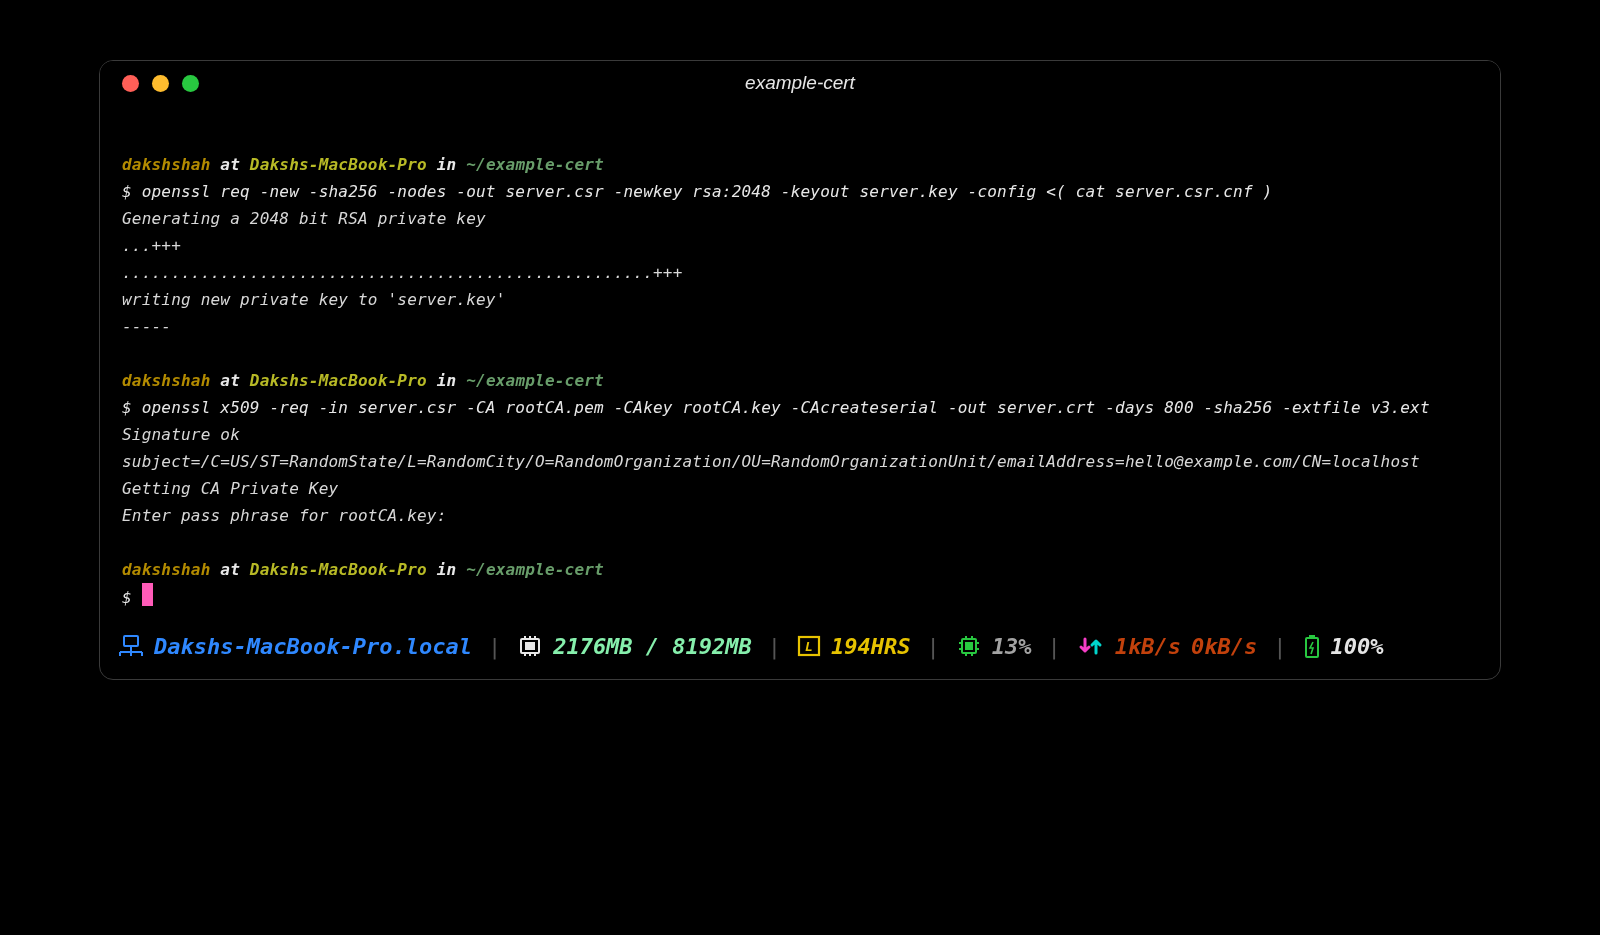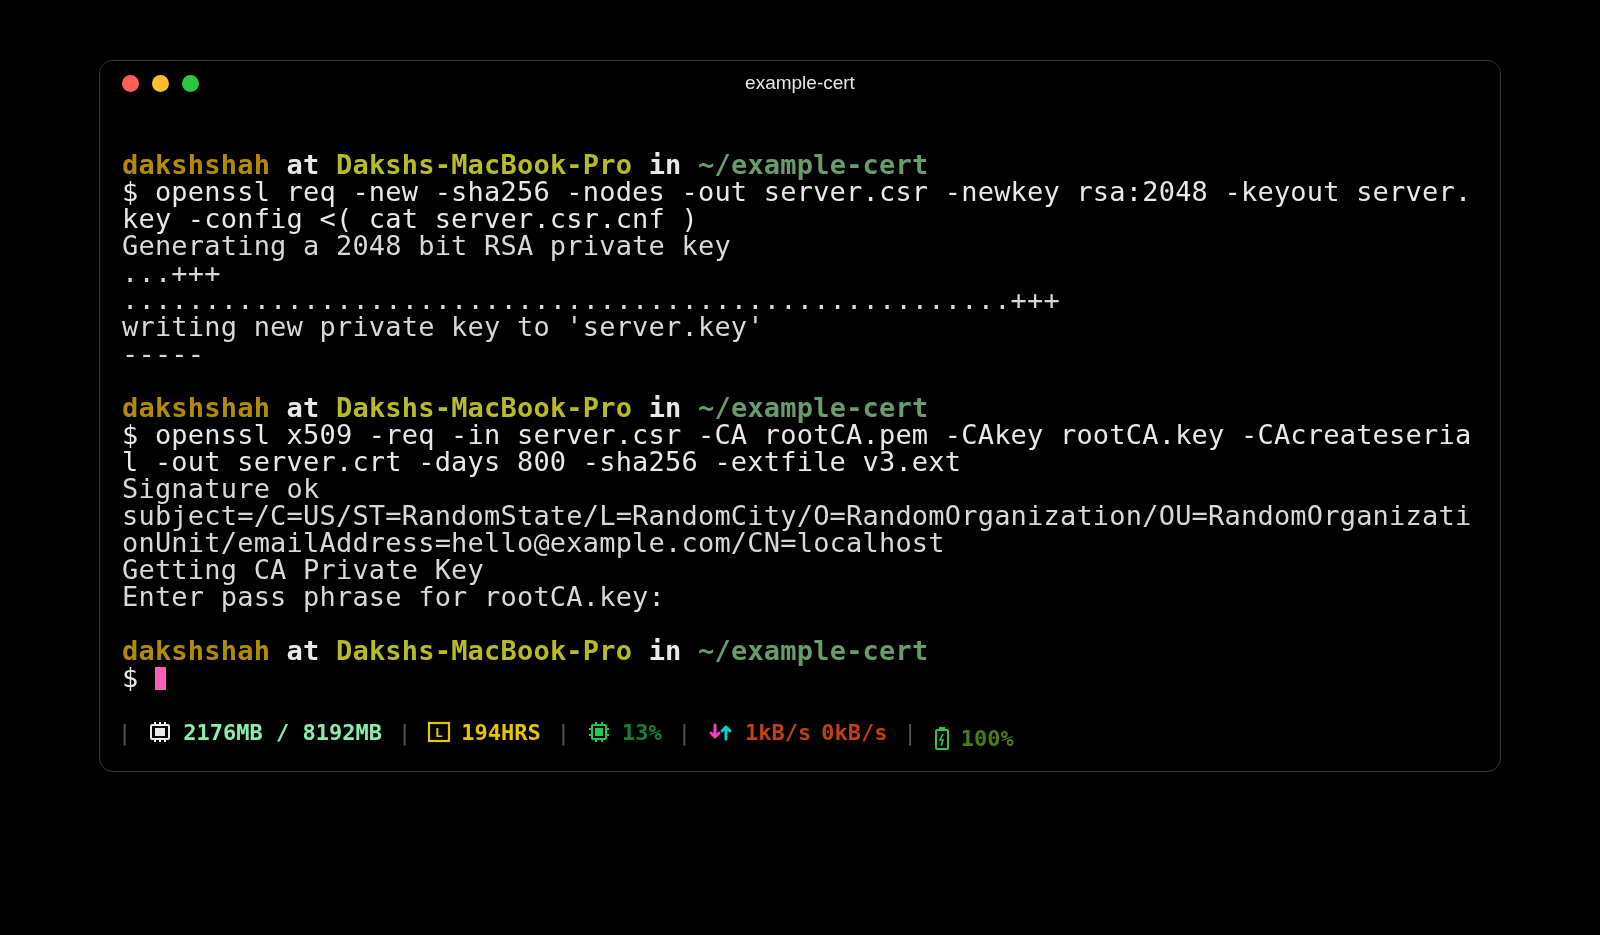--- a/index.html
+++ b/index.html
@@ -13,20 +13,21 @@
       justify-content: center;
       padding-top: 60px;
     }
     .terminal-window {
       width: 1402px;
       background: #000;
       border: 1px solid #3a3a3a;
       border-radius: 14px;
       overflow: hidden;
       box-shadow: 0 0 40px rgba(0,0,0,0.8);
+      font-style: italic;
     }
     .titlebar {
       height: 44px;
       background: #000;
       display: flex;
       align-items: center;
       padding: 0 22px;
       position: relative;
     }
     .traffic-lights { display: flex; gap: 13px; }
@@ -43,21 +44,21 @@
       text-align: center;
       color: #e6e6e6;
       font-family: -apple-system, "Helvetica Neue", Arial, sans-serif;
       font-size: 19px;
       font-weight: 400;
       pointer-events: none;
     }
     .term-body {
       padding: 46px 22px 14px 22px;
       color: #d8d8d8;
-      font-size: 27px;
+      font-size: 16px;
       line-height: 27px;
       white-space: pre-wrap;
       word-break: break-all;
       font-family: "Menlo", "Monaco", "Consolas", monospace;
       letter-spacing: 0.2px;
     }
     .user   { color: #b38b00; font-weight: bold; }
     .at     { color: #e8e8e8; font-weight: bold; }
     .host   { color: #b8ba26; font-weight: bold; }
     .in     { color: #e8e8e8; font-weight: bold; }
@@ -84,23 +85,23 @@
       font-weight: normal;
     }
     .sb-item {
       display: flex;
       align-items: center;
       gap: 10px;
     }
     .sb-hostname { color: #2f88ff; }
     .sb-mem      { color: #86efac; }
     .sb-hours    { color: #e7c300; }
-    .sb-cpu      { color: #15803d; }
+    .sb-cpu      { color: #a3a3a3; }
     .sb-net      { color: #c2410c; }
-    .sb-batt     { color: #4d7c0f; margin-top: 12px; }
+    .sb-batt     { color: #e5e5e5; }
 
     .icon { display: inline-flex; align-items: center; justify-content: center; }
 
   </style>
 </head>
 <body>
 
 <div class="terminal-window">
 
   <div class="titlebar">
@@ -126,20 +127,33 @@
 subject=/C=US/ST=RandomState/L=RandomCity/O=RandomOrganization/OU=RandomOrganizationUnit/emailAddress=hello@example.com/CN=localhost
 Getting CA Private Key
 Enter pass phrase for rootCA.key:</span>
 
 <span class="user">dakshshah</span> <span class="at">at</span> <span class="host">Dakshs-MacBook-Pro</span> <span class="in">in</span> <span class="path">~/example-cert</span>
 <span class="dollar">$ </span><span class="cursor"></span>
 </div>
 
   <div class="statusbar">
 
+    <div class="sb-item">
+      <span class="icon sb-hostname">
+        <svg width="26" height="22" viewBox="0 0 26 22" fill="none" stroke="#2f88ff" stroke-width="2">
+          <rect x="6" y="1" width="14" height="10" rx="1"></rect>
+          <line x1="13" y1="11" x2="13" y2="17"></line>
+          <line x1="2" y1="17" x2="24" y2="17"></line>
+          <line x1="2" y1="17" x2="2" y2="21"></line>
+          <line x1="13" y1="17" x2="13" y2="21"></line>
+          <line x1="24" y1="17" x2="24" y2="21"></line>
+        </svg>
+      </span>
+      <span class="sb-hostname">Dakshs-MacBook-Pro.local</span>
+    </div>
 
     <span class="divider">|</span>
 
     <div class="sb-item">
       <span class="icon sb-mem">
         <svg width="26" height="22" viewBox="0 0 26 22" fill="none" stroke="#e8e8e8" stroke-width="2">
           <rect x="4" y="4" width="18" height="14" rx="1"></rect>
           <rect x="9" y="8" width="8" height="6" fill="#e8e8e8"></rect>
           <line x1="8" y1="4" x2="8" y2="1"></line>
           <line x1="13" y1="4" x2="13" y2="1"></line>

